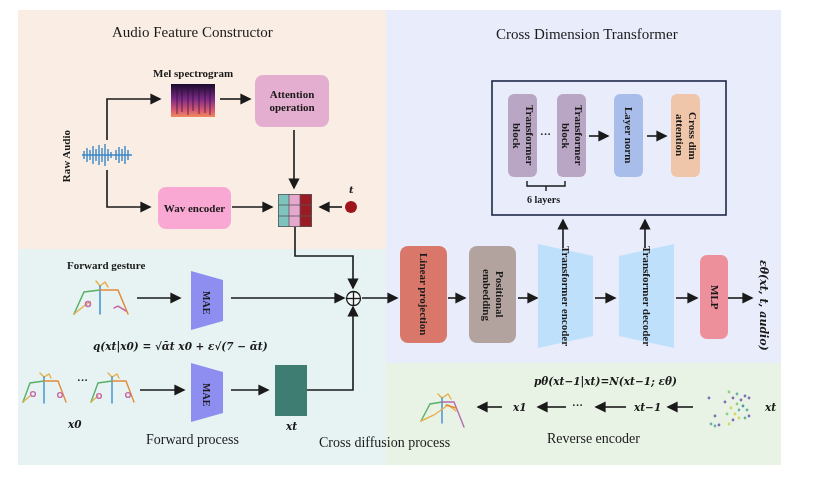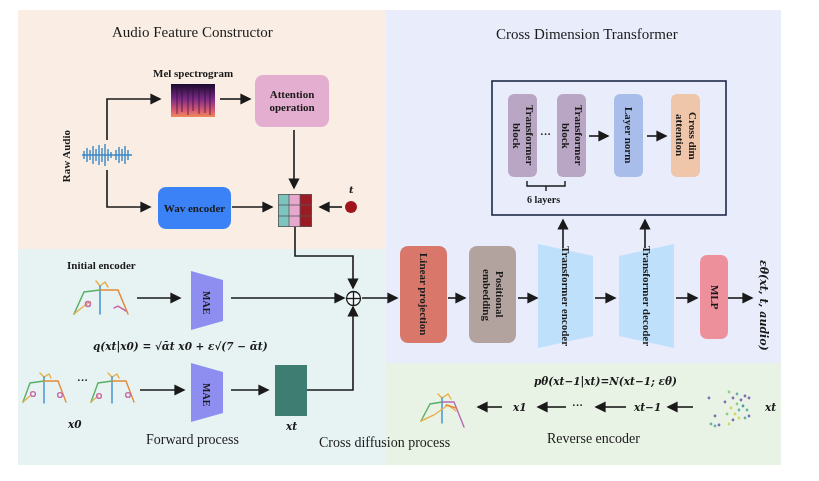--- a/index.html
+++ b/index.html
@@ -131,21 +131,21 @@
     <line x1="28" y1="3" x2="28" y2="30"></line>
       <line x1="34" y1="3" x2="34" y2="29"></line>
     <line x1="39" y1="3" x2="39" y2="31"></line>
   </g>
 </svg>
 
 <div class="box" style="left:255px; top:75px; width:74px; height:52px; background:#e4aed0; border-radius:8px;">
   <span>Attention operation</span>
 </div>
 
-<div class="box" style="left:158px; top:187px; width:73px; height:42px; background:#3b82f6; border-radius:8px;">
+<div class="box" style="left:158px; top:187px; width:73px; height:42px; background:#f9a8d4; border-radius:8px;">
   <span>Wav encoder</span>
 </div>
 
 <svg style="position:absolute; left:278px; top:194px;" width="34" height="33">
   <rect x="0" y="0" width="11" height="33" fill="#7cc4bd"></rect>
   <rect x="11" y="0" width="11" height="33" fill="#e6a9cd"></rect>
   <rect x="22" y="0" width="12" height="33" fill="#9b1b25"></rect>
   <g stroke="#555" stroke-width="0.8" fill="none">
     <rect x="0.4" y="0.4" width="33.2" height="32.2"></rect>
     <line x1="0" y1="11" x2="34" y2="11"></line>
@@ -157,21 +157,21 @@
 
 <div class="math" style="left:349px; top:184px; font-size:10px;">t</div>
 <div style="position:absolute; left:345px; top:201px; width:12px; height:12px; border-radius:50%; background:#a0141c;"></div>
 
 <svg style="position:absolute; left:345px; top:290px;" width="17" height="17">
   <circle cx="8.5" cy="8.5" r="7" fill="#f4f7f7" stroke="#1a1a1a" stroke-width="1.3"></circle>
   <line x1="1.5" y1="8.5" x2="15.5" y2="8.5" stroke="#1a1a1a" stroke-width="1.3"></line>
   <line x1="8.5" y1="1.5" x2="8.5" y2="15.5" stroke="#1a1a1a" stroke-width="1.3"></line>
 </svg>
 
-<div class="lbl" style="left:67px; top:259px;">Initial encoder</div>
+<div class="lbl" style="left:67px; top:259px;">Forward gesture</div>
 
 <svg style="position:absolute; left:70px; top:278px;" width="60" height="42">
   <g stroke-width="1.5" fill="none" stroke-linecap="round">
     <path d="M26,3 L30,8 L35,4 L38,9" stroke="#e8b04a"></path>
     <path d="M30,8 L30,36" stroke="#3c8fd0"></path>
     <path d="M30,12 L14,14 L4,36" stroke="#5ab06a"></path>
     <path d="M30,12 L48,12 L58,36" stroke="#e28a3a"></path>
     <path d="M4,36 L14,28 L20,24" stroke="#e8b04a"></path>
     <path d="M56,33 L48,28 L44,30" stroke="#c66aa8"></path>
     <circle cx="18" cy="26" r="2.5" stroke="#c66aa8"></circle>

